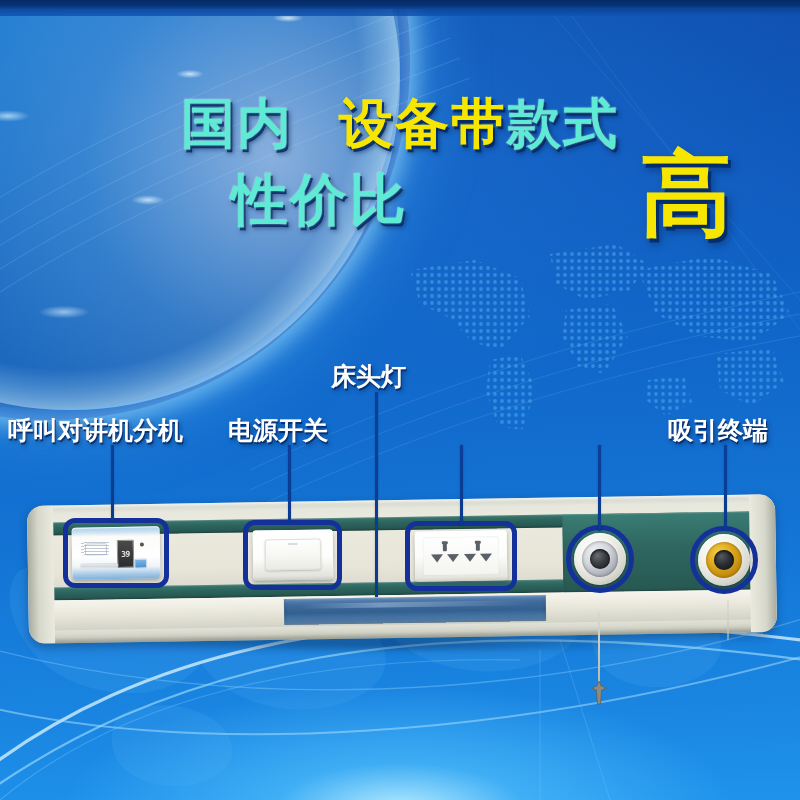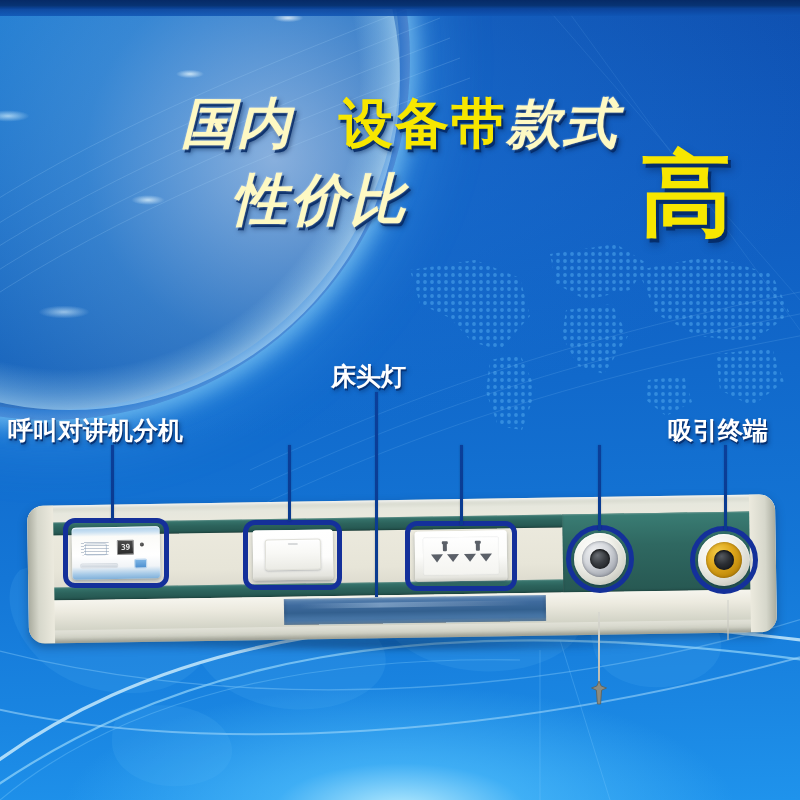--- a/index.html
+++ b/index.html
@@ -102,26 +102,25 @@
     position:absolute; left:0; top:88px; width:800px;
     text-align:center; white-space:nowrap;
     font-size:54px; font-weight:bold; letter-spacing:2px;
   }
   .hl-row2{
     position:absolute; left:0; top:163px; width:736px;
     text-align:center; white-space:nowrap;
     font-size:56px; font-weight:bold; letter-spacing:3px;
   }
   .hl-white{
-    color:#fef9c3;
+    color:#5eead4;
     text-shadow:
       0 0 2px rgba(255,255,255,.6),
       2px 3px 0 rgba(4,40,100,.85),
       3px 4px 5px rgba(2,25,70,.55);
-    font-style: italic;
   }
   .hl-yellow{
     color:#f7e700;
     text-shadow:
       2px 3px 0 rgba(4,40,100,.85),
       3px 4px 5px rgba(2,25,70,.55);
     margin-left: 46px;
   }
   .hl-big{
     position:absolute; left:640px; top:148px;
@@ -225,21 +224,21 @@
     position:absolute; left:9px; top:14px; width:28px; height:14px;
     background:
       repeating-linear-gradient(0deg, rgba(120,140,165,.55) 0 1px, rgba(255,255,255,0) 1px 3px);
     border-radius:2px; opacity:.85;
   }
   .ic-grille::after{
     content:""; position:absolute; left:4px; top:2px; width:20px; height:10px;
     border:1px solid rgba(120,145,175,.5); border-radius:2px;
   }
   .ic-display{
-    position:absolute; left:45px; top:13px; width:17px; height:15px;
+    position:absolute; left:45px; top:13px; width:17px; height:28px;
     background:linear-gradient(180deg,#4a4a4a,#2c2c2c);
     border:1px solid #8e8e8e; border-radius:1px;
     color:#e8e8e8; font-size:8px; font-weight:bold;
     display:flex; align-items:center; justify-content:center;
     font-family:"DejaVu Sans Mono","Liberation Mono",monospace; letter-spacing:-.5px;
   }
   .ic-led{
     position:absolute; left:68px; top:16px; width:4px; height:4px; border-radius:50%;
     background:radial-gradient(circle at 35% 35%, #6a6a6a, #2a2a2a);
   }
@@ -457,20 +456,21 @@
       <span class="hl-white">性价比</span><span class="hl-spacer"></span>
     </div>
     <div class="hl-big">高</div>
   </div>
 
   <div class="callouts">
 
     <div class="co-label" style="left:8px;  top:414px;">呼叫对讲机分机</div>
     <div class="co-line" style="left:111px;top:445px; height:76px;"></div>
 
+    <div class="co-label" style="left:228px;top:414px;">电源开关</div>
     <div class="co-line" style="left:288px;top:445px; height:76px;"></div>
 
     <div class="co-label" style="left:331px;top:360px;">床头灯</div>
     <div class="co-line" style="left:375px;top:392px; height:205px;"></div>
 
     <div class="co-line" style="left:460px;top:445px; height:80px;"></div>
 
     <div class="co-line" style="left:598px;top:445px; height:86px;"></div>
 
     <div class="co-label" style="left:668px;top:414px;">吸引终端</div>

